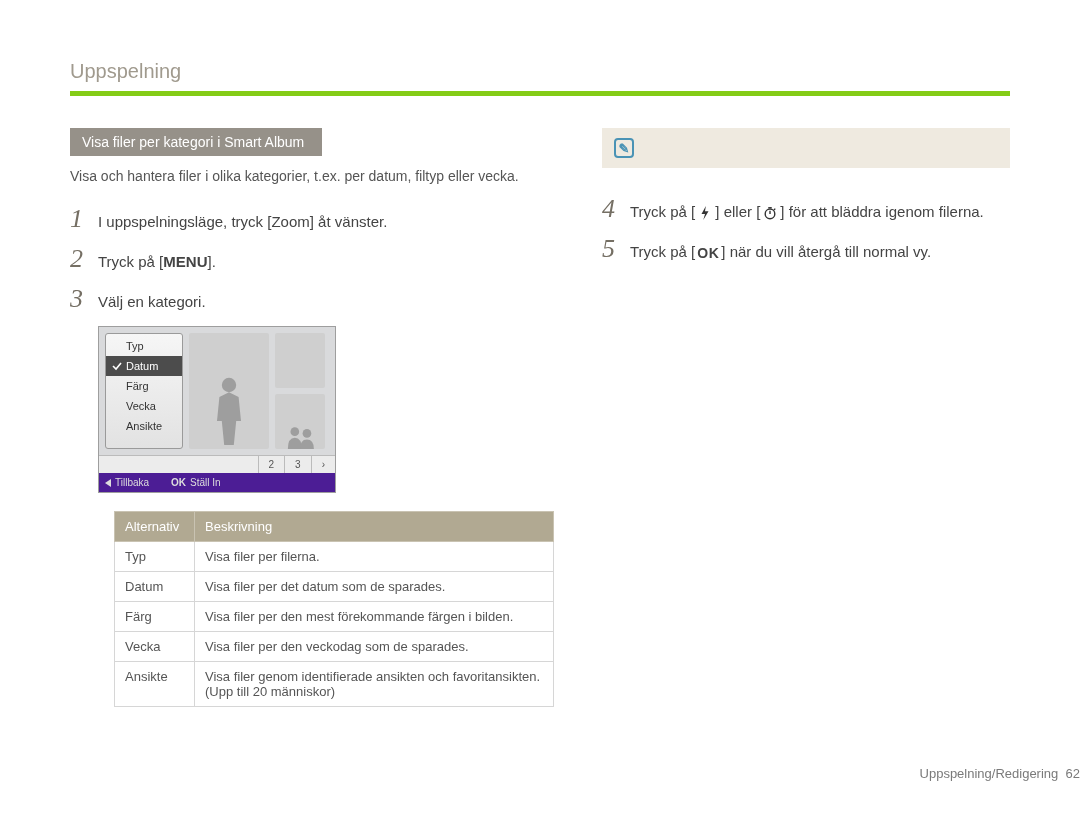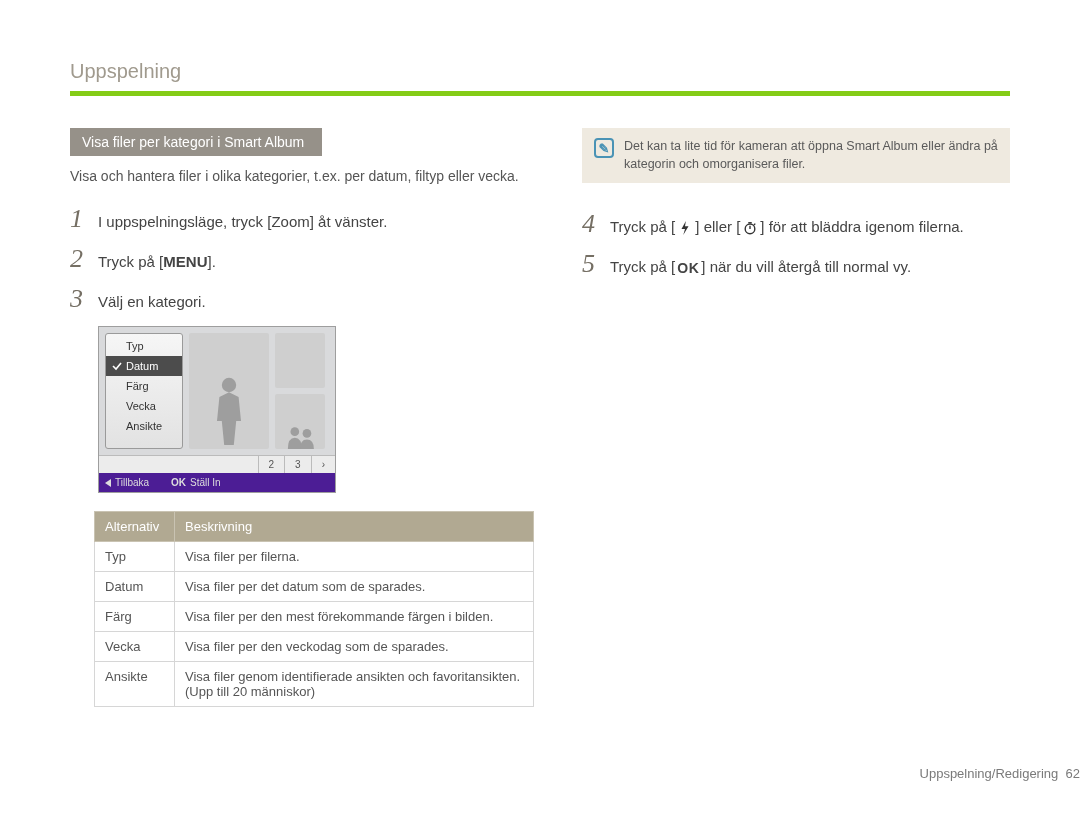--- a/index.html
+++ b/index.html
@@ -149,21 +149,21 @@
   }
   .screen-footer .fk { display: inline-flex; align-items: center; gap: 4px; }
   .triangle-left {
     width: 0; height: 0;
     border-top: 4px solid transparent;
     border-bottom: 4px solid transparent;
     border-right: 6px solid #ddd;
   }
 
   .options-table {
-    margin-left: 24px;
+    margin-left: 44px;
     width: 440px;
     border-collapse: collapse;
     font-size: 13px;
   }
   .options-table th {
     background: #b1a992;
     color: #fff;
     font-weight: 400;
     text-align: left;
     padding: 7px 10px;
@@ -343,21 +343,20 @@
               <td>Ansikte</td>
               <td>Visa ﬁler genom identiﬁerade ansikten och favoritansikten. (Upp till 20 människor)</td>
             </tr>
         </tbody>
       </table>
     </div>
 
     <div class="col">
       <div class="note-box">
         <div class="note-icon">✎</div>
-        <div class="note-text">Det kan ta lite tid för kameran att öppna Smart Album eller ändra på kategorin och omorganisera ﬁler.</div>
       </div>
 
       <div class="steps">
         <div class="step">
           <span class="num">4</span>
           <span class="text">
             <span>Tryck på [</span><span class="inline-icon-box">
                 <svg class="flash-svg" viewBox="0 0 12 16">
                   <path d="M7 0 L2 9 H6 L4 16 L10 6 H6 Z" fill="#333"></path>
                 </svg>

